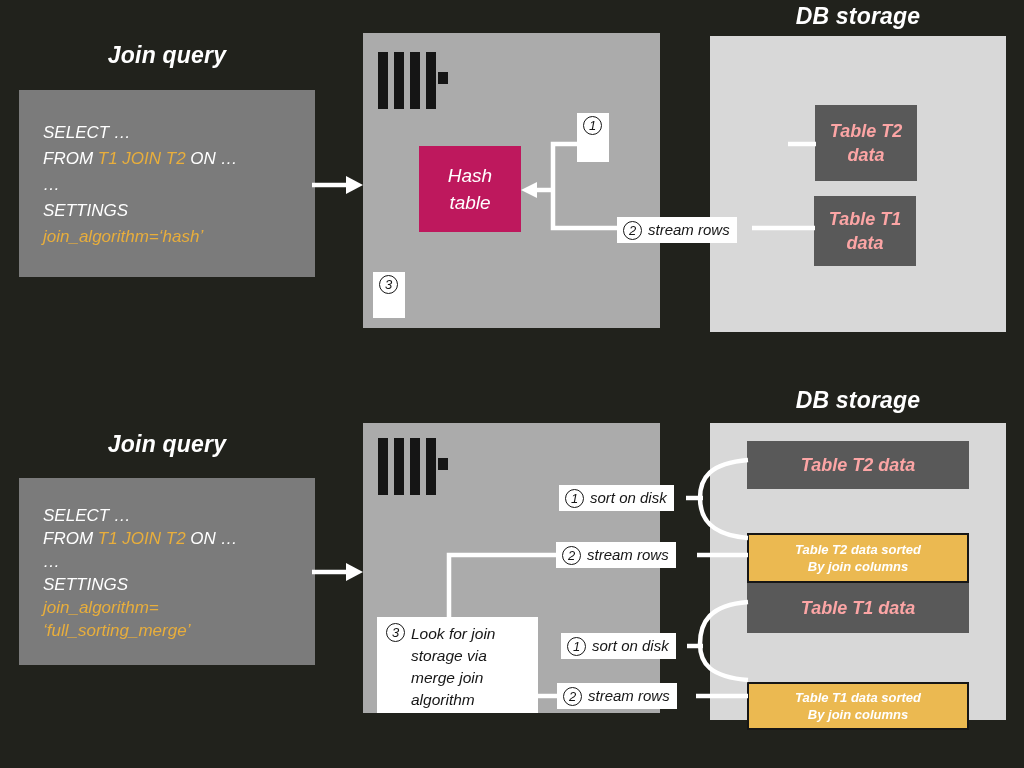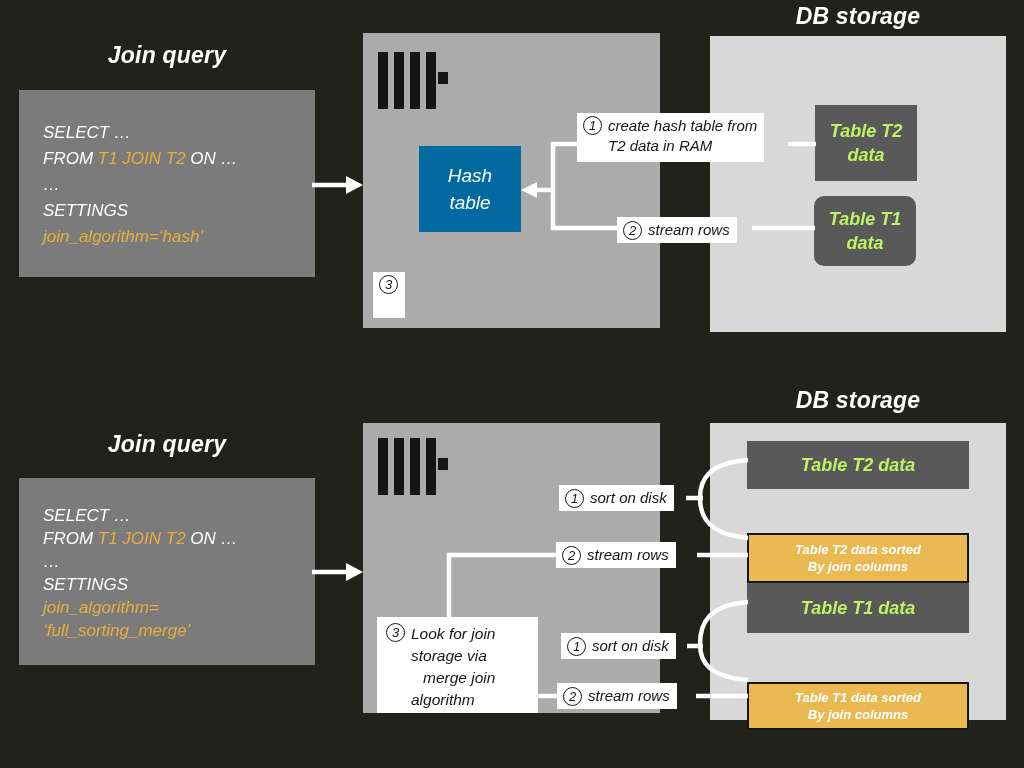--- a/index.html
+++ b/index.html
@@ -25,32 +25,32 @@
   .querybox .code { padding: 30px 0 0 24px; }
   .hl { color: #E8AE3C; }
   .serverbox { background: #ABABAB; z-index: 1; }
   .dbbox { background: #D8D8D8; z-index: 1; }
 
   .ch-logo { position: absolute; left: 15px; top: 19px; width: 72px; height: 58px; }
   .ch-logo .bar { position: absolute; top: 0; width: 10px; height: 57px; background: #151515; }
   .ch-logo .dot { position: absolute; left: 60px; top: 20px; width: 10px; height: 12px; background: #151515; }
 
   .darktable {
-    background: #595959; color: #bef264; font-weight: 600;
+    background: #595959; color: #fca5a5; font-weight: 600;
     display: flex; align-items: center; justify-content: center;
     text-align: center; white-space: pre-line; z-index: 3;
   }
   .orangetable {
     background: #EBB951; border: 2px solid #161616; color: #FFFFFF;
     font-weight: 700; font-size: 13px; line-height: 17px;
     display: flex; align-items: center; justify-content: center;
     text-align: center; white-space: pre-line; z-index: 3;
   }
   .hashbox {
-    background: #0369a1; color: #FFFFFF; font-size: 19px; line-height: 27px;
+    background: #be185d; color: #FFFFFF; font-size: 19px; line-height: 27px;
     display: flex; align-items: center; justify-content: center;
     text-align: center; white-space: pre-line; z-index: 3;
   }
 
   .steplabel {
     background: #FFFFFF; color: #161616; font-size: 15px; line-height: 20px;
     display: flex; align-items: flex-start; gap: 6px;
     padding: 3px 7px 3px 6px; z-index: 10;
   }
   .steplabel.single { align-items: center; white-space: nowrap; }
@@ -96,21 +96,21 @@
   <div class="abs hashbox" style="left:419px; top:146px; width:102px; height:86px;">Hash
 table</div>
 
   <div class="abs dbbox" style="left:710px; top:36px; width:296px; height:296px;"></div>
 
   <div class="abs title" style="left:710px; top:3px; width:296px;">DB storage</div>
 
   <div class="abs darktable" style="left:815px; top:105px; width:102px; height:76px; font-size:18px; line-height:24px;">Table T2
 data</div>
 
-  <div class="abs darktable" style="left:814px; top:196px; width:102px; height:70px; font-size:18px; line-height:24px;border-radius:10px;">Table T1
+  <div class="abs darktable" style="left:814px; top:196px; width:102px; height:70px; font-size:18px; line-height:24px;">Table T1
 data</div>
 
   <div class="abs title" style="left:19px; top:431px; width:296px;">Join query</div>
 
   <div class="abs querybox" style="left:19px; top:478px; width:296px; height:187px;">
     <div class="code" style="line-height:23px; padding-top:26px;">
       <div><span>SELECT …</span></div>
       <div><span>FROM </span><span class="hl">T1 JOIN T2</span><span> ON …</span></div>
       <div><span>…</span></div>
       <div><span>SETTINGS</span></div>
@@ -162,24 +162,20 @@
       <line x1="686" y1="498" x2="703" y2="498"></line>
       <path d="M 748 460 C 710 463 700 478 700 498 C 700 519 711 535 748 538"></path>
       <line x1="687" y1="646" x2="703" y2="646"></line>
       <path d="M 748 602 C 710 605 700 622 700 644 C 700 664 711 677 748 680"></path>
       <line x1="696" y1="696" x2="748" y2="696"></line>
     </g>
   </svg>
 
   <div class="abs steplabel" style="left:577px; top:113px; height:49px;">
     <span class="circ">1</span>
-    <span class="steplines">
-      <span style="display:block;">create hash table from</span>
-      <span style="display:block;">T2 data in RAM</span>
-    </span>
   </div>
 
   <div class="abs steplabel single" style="left:617px; top:217px; height:26px;">
     <span class="circ">2</span>
     <span>stream rows</span>
   </div>
 
   <div class="abs steplabel" style="left:373px; top:272px; height:46px;">
     <span class="circ">3</span>
   </div>
@@ -192,21 +188,21 @@
   <div class="abs steplabel single" style="left:556px; top:542px; height:26px;">
     <span class="circ">2</span>
     <span>stream rows</span>
   </div>
 
   <div class="abs steplabel" style="left:377px; top:617px; width:161px; height:96px; font-size:15.5px; line-height:22px; padding-top:6px; padding-left:9px;">
     <span class="circ">3</span>
     <span class="steplines">
       <span style="display:block;">Look for join</span>
       <span style="display:block;">storage via</span>
-      <span style="display:block;margin-left:12px;">merge join</span>
+      <span style="display:block;">merge join</span>
       <span style="display:block;">algorithm</span>
     </span>
   </div>
 
   <div class="abs steplabel single" style="left:561px; top:633px; height:26px;">
     <span class="circ">1</span>
     <span>sort on disk</span>
   </div>
 
   <div class="abs steplabel single" style="left:557px; top:683px; height:26px;">

